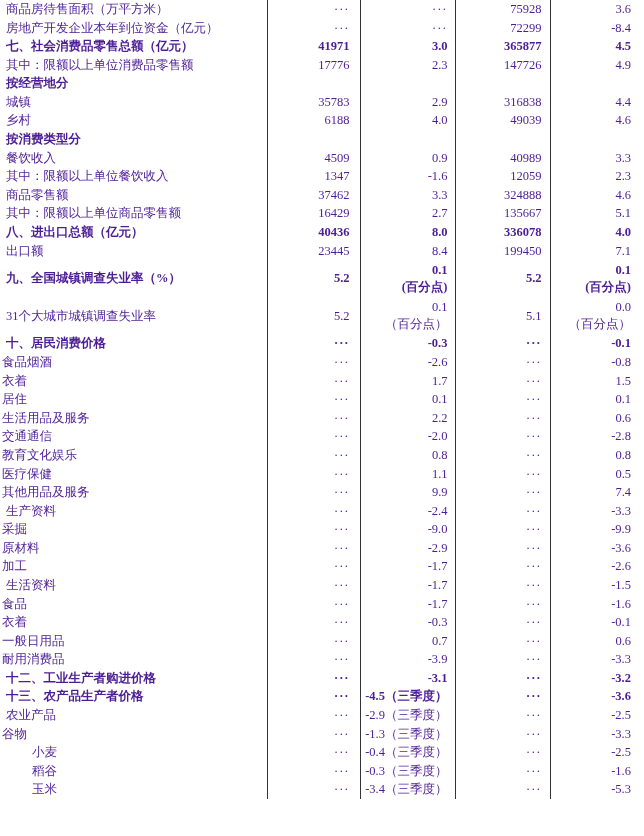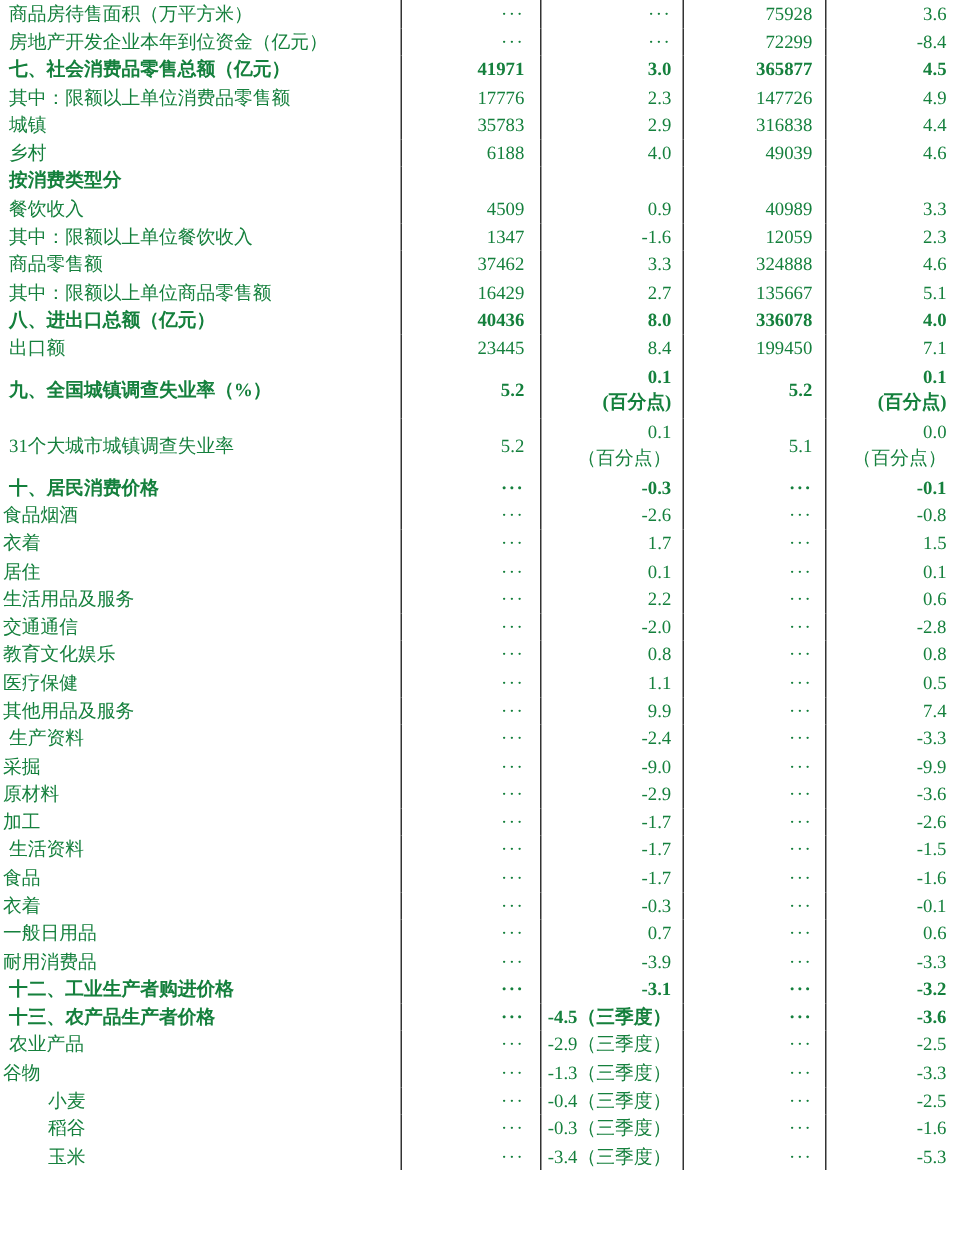--- a/index.html
+++ b/index.html
@@ -19,21 +19,21 @@
   td.c1{padding-right:10px;}
   td.c2{padding-right:7px;}
   td.c3{padding-right:8px;}
   td.c4{padding-right:13px;}
   .line{line-height:17px;text-align:right;}
   .dots{letter-spacing:1px;}
 </style>
 </head>
 <body style="background: rgb(255, 255, 255);">
 
-<table style="color: #15803d;">
+<table style="color: #4c1d95;">
   <colgroup>
     <col style="width:267px">
     <col style="width:93px">
     <col style="width:95px">
     <col style="width:95px">
     <col style="width:94px">
   </colgroup>
   <tbody id="rows">
       <tr class="ind0">
         <td class="lbl">商品房待售面积（万平方米）</td>
@@ -55,20 +55,27 @@
         <td class="c2" style="border-left-color: rgb(51, 51, 51);">3.0</td>
         <td class="c3" style="border-left-color: rgb(51, 51, 51);">365877</td>
         <td class="c4" style="border-left-color: rgb(51, 51, 51);">4.5</td>
       </tr>
       <tr class="ind0">
         <td class="lbl">其中：限额以上单位消费品零售额</td>
         <td class="c1" style="border-left-color: rgb(51, 51, 51);">17776</td>
         <td class="c2" style="border-left-color: rgb(51, 51, 51);">2.3</td>
         <td class="c3" style="border-left-color: rgb(51, 51, 51);">147726</td>
         <td class="c4" style="border-left-color: rgb(51, 51, 51);">4.9</td>
+      </tr>
+      <tr class="bold ind0">
+        <td class="lbl">按经营地分</td>
+        <td class="c1" style="border-left-color: rgb(51, 51, 51);"></td>
+        <td class="c2" style="border-left-color: rgb(51, 51, 51);"></td>
+        <td class="c3" style="border-left-color: rgb(51, 51, 51);"></td>
+        <td class="c4" style="border-left-color: rgb(51, 51, 51);"></td>
       </tr>
       <tr class="ind0">
         <td class="lbl">城镇</td>
         <td class="c1" style="border-left-color: rgb(51, 51, 51);">35783</td>
         <td class="c2" style="border-left-color: rgb(51, 51, 51);">2.9</td>
         <td class="c3" style="border-left-color: rgb(51, 51, 51);">316838</td>
         <td class="c4" style="border-left-color: rgb(51, 51, 51);">4.4</td>
       </tr>
       <tr class="ind0">
         <td class="lbl">乡村</td>

